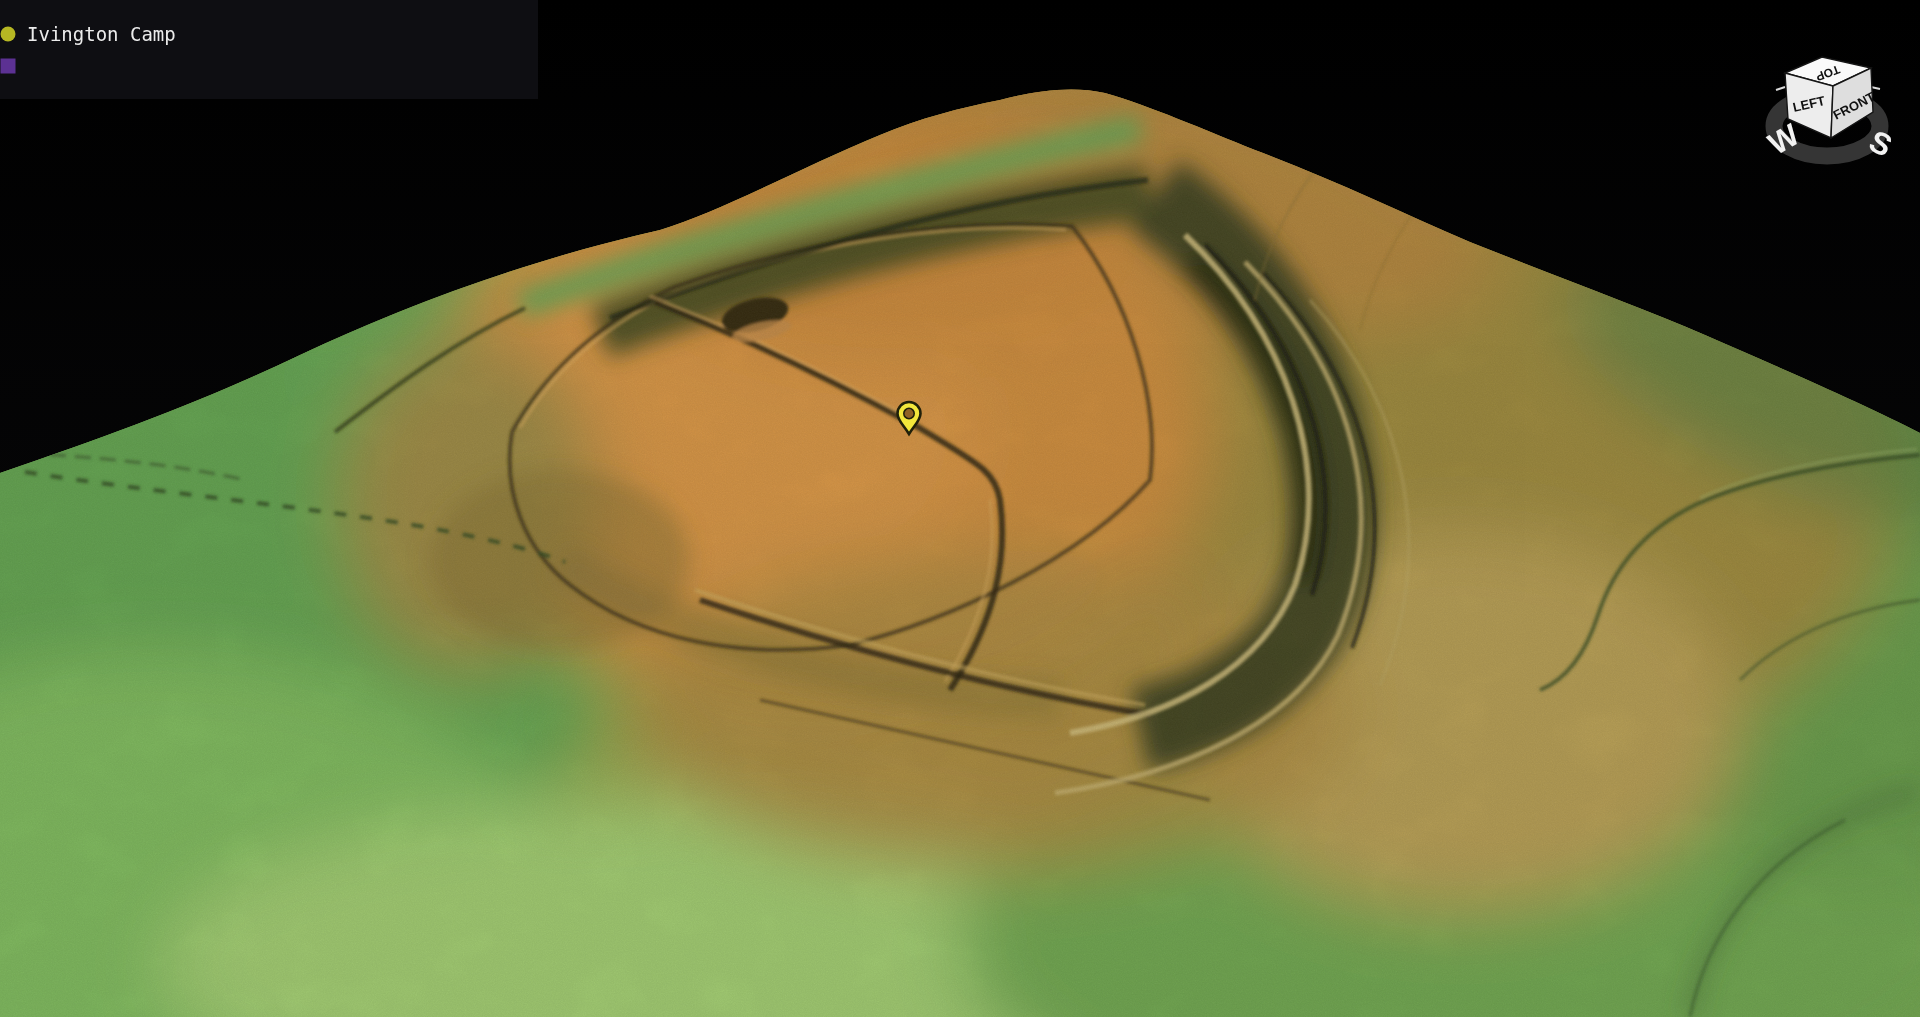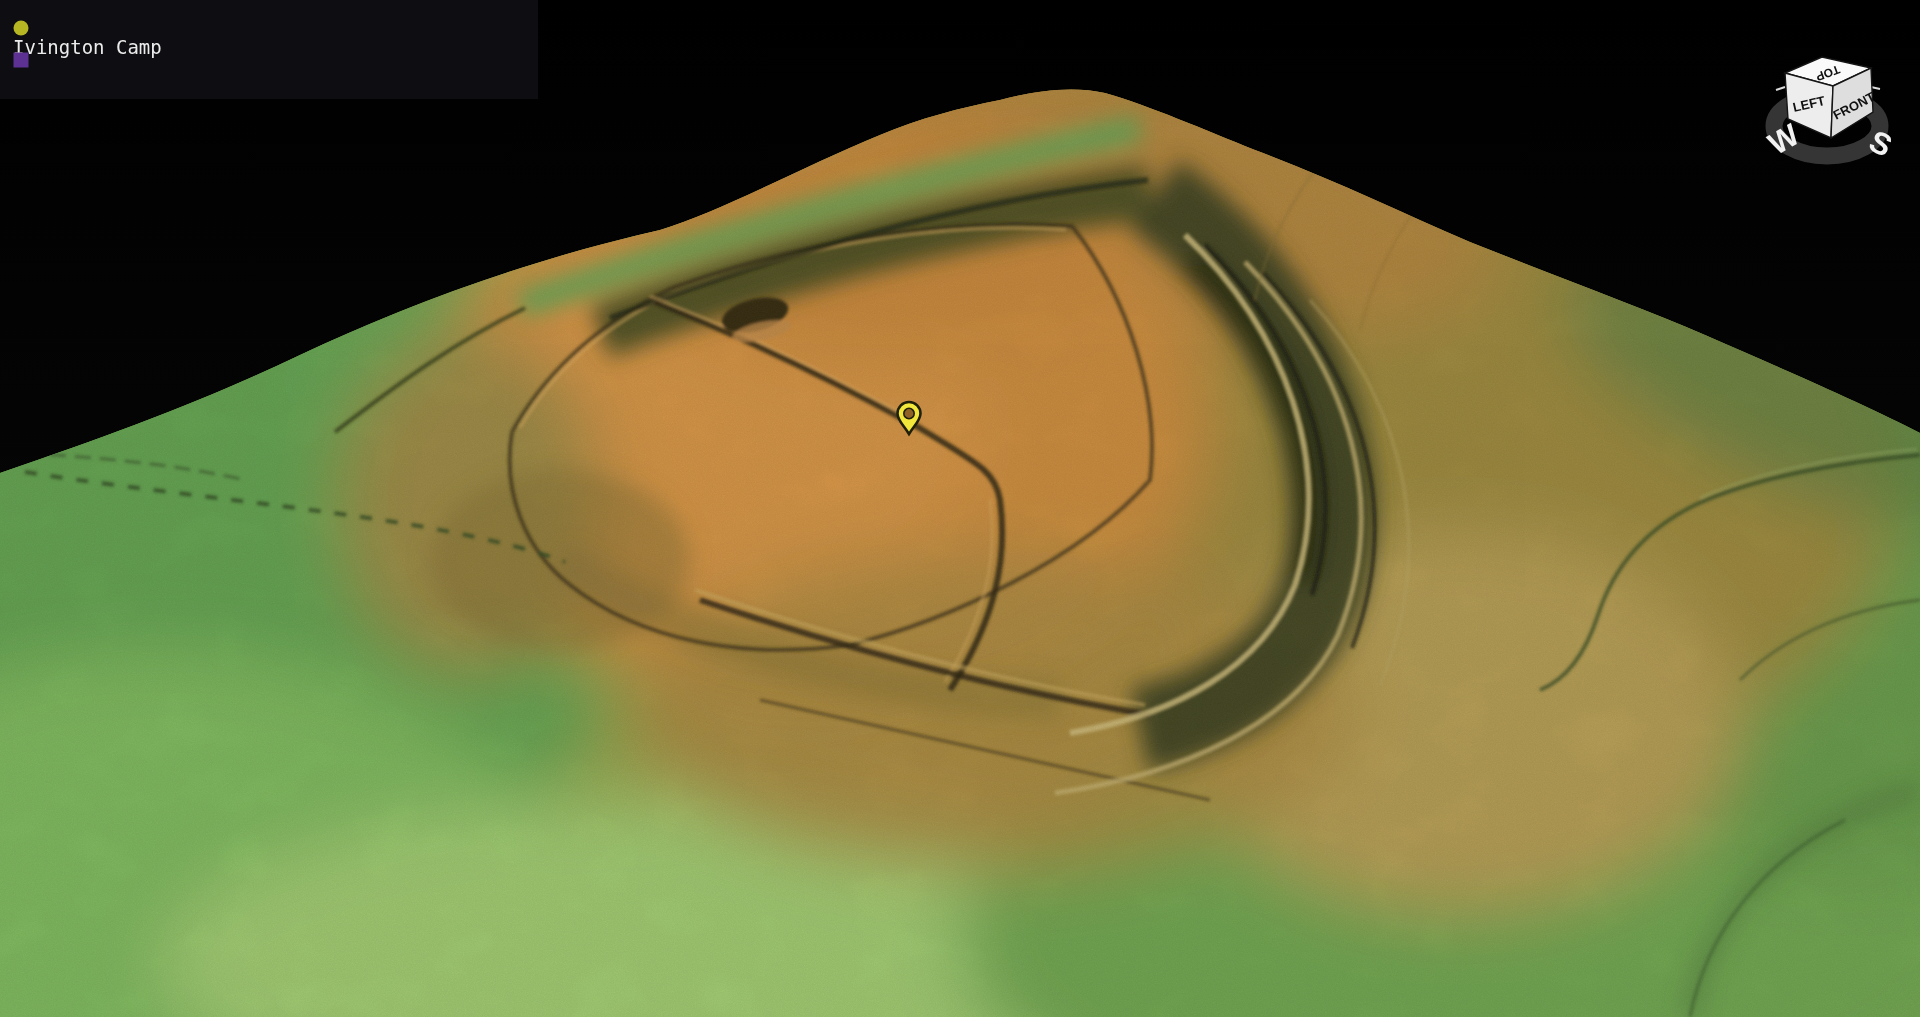--- a/index.html
+++ b/index.html
@@ -1,20 +1,20 @@
 <!DOCTYPE html>
 <html><head>
 <meta charset="utf-8">
 <style>
   html,body{margin:0;padding:0;background:#000;}
   .stage{position:relative;width:1920px;height:1017px;overflow:hidden;background:#000;font-family:"Liberation Sans",sans-serif;}
   .terrain-svg{position:absolute;left:0;top:0;}
   
   .legend{position:absolute;left:0;top:0;width:538px;height:99px;background:rgba(16,16,20,0.88);display:flex;flex-direction:column;justify-content:center;gap:4px;padding:4px 0;box-sizing:border-box;z-index:5;}
-  .legend-row{display:flex;align-items:flex-start;height:28px;padding-left:13px;flex-direction:column;}
+  .legend-row{display:flex;align-items:center;height:28px;}
   .legend-marker{width:16px;height:16px;flex:0 0 16px;margin-right:11px;}
   .legend-label{color:#ececec;font-family:"DejaVu Sans Mono","Liberation Mono",monospace;font-size:19px;white-space:nowrap;letter-spacing:0px;}
   
   .gizmo{position:absolute;left:1752px;top:26px;z-index:5;}
   .gizmo text{font-family:"Liberation Sans",sans-serif;}
   .gizmo .compass-letter{fill:#f2f2f2;font-size:31px;font-weight:bold;}
   .gizmo .face-label{fill:#111;font-weight:bold;}
 </style>
 </head>
 <body>

